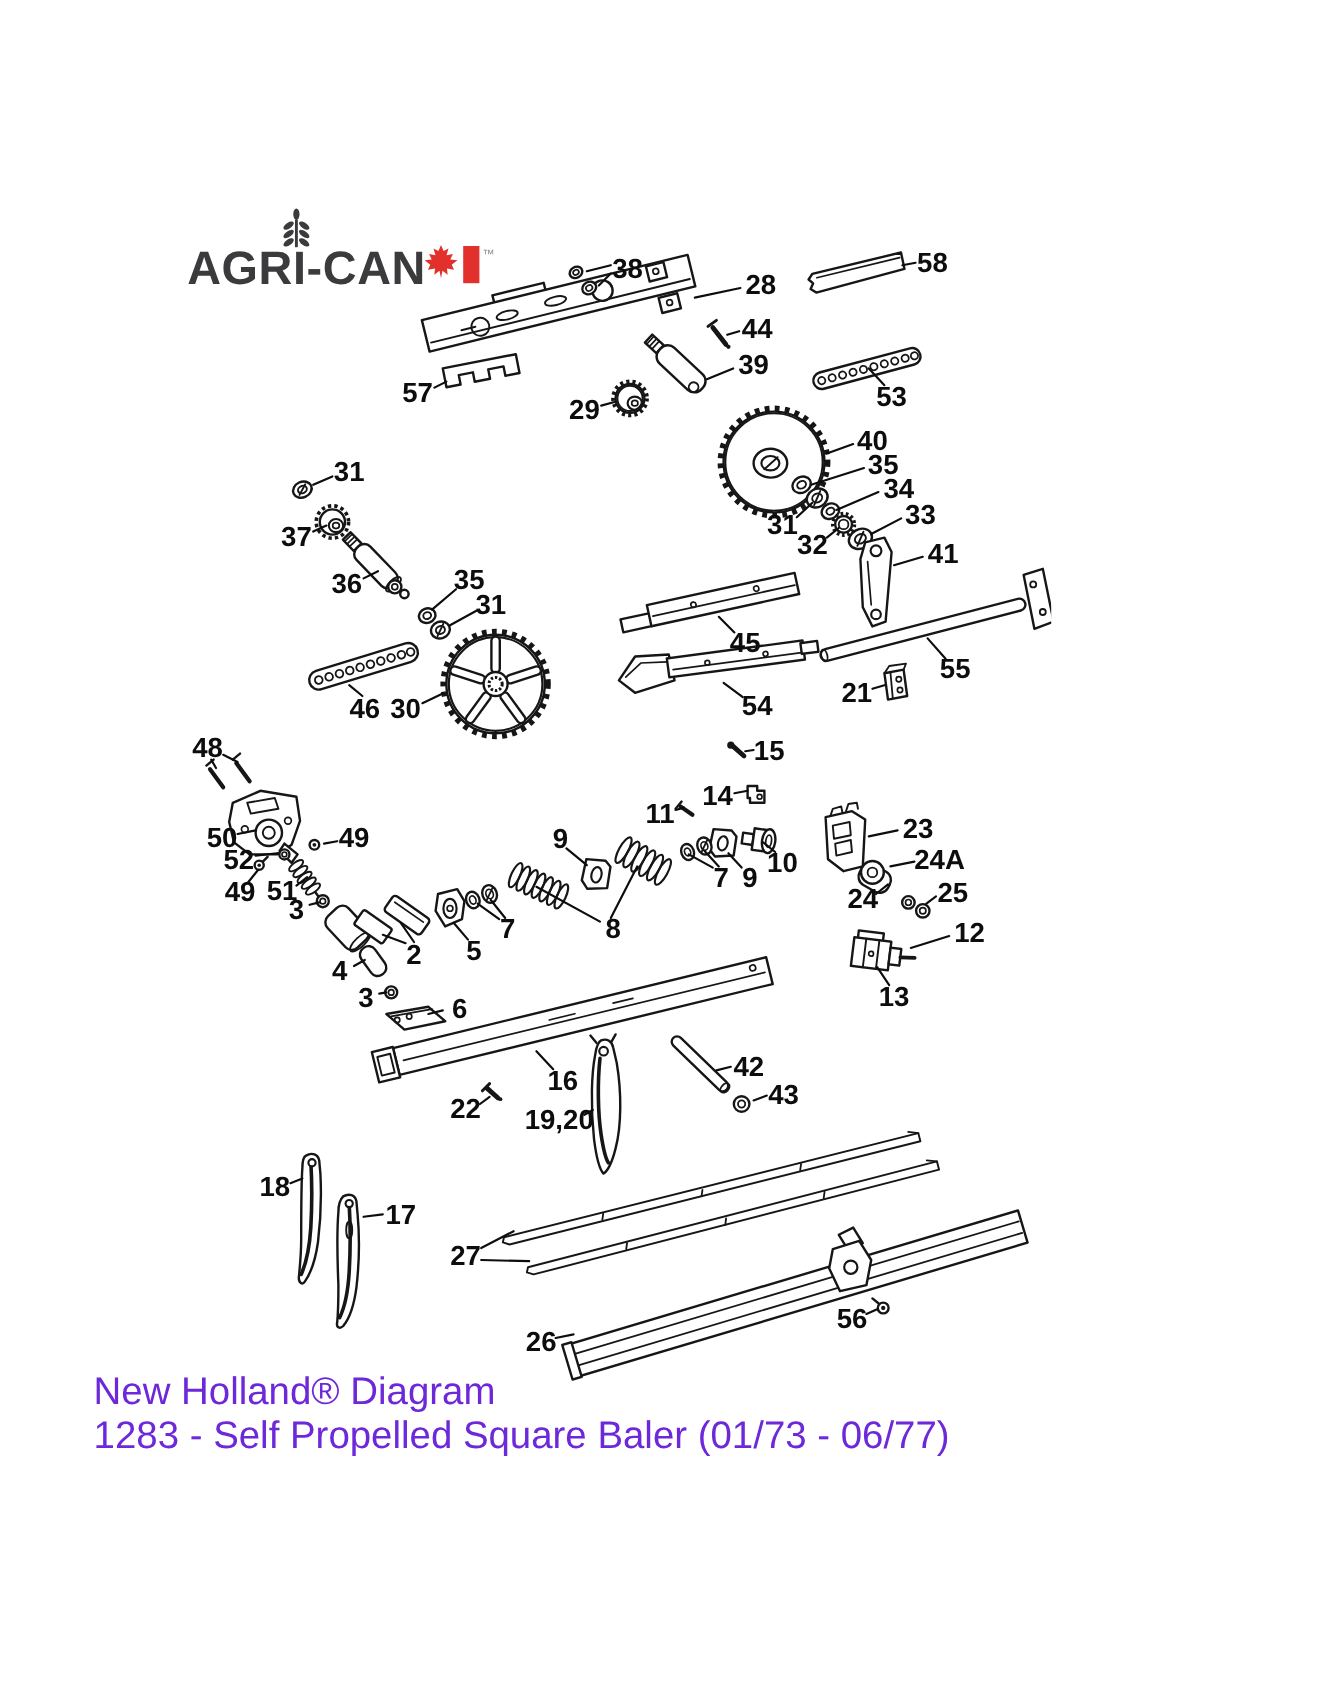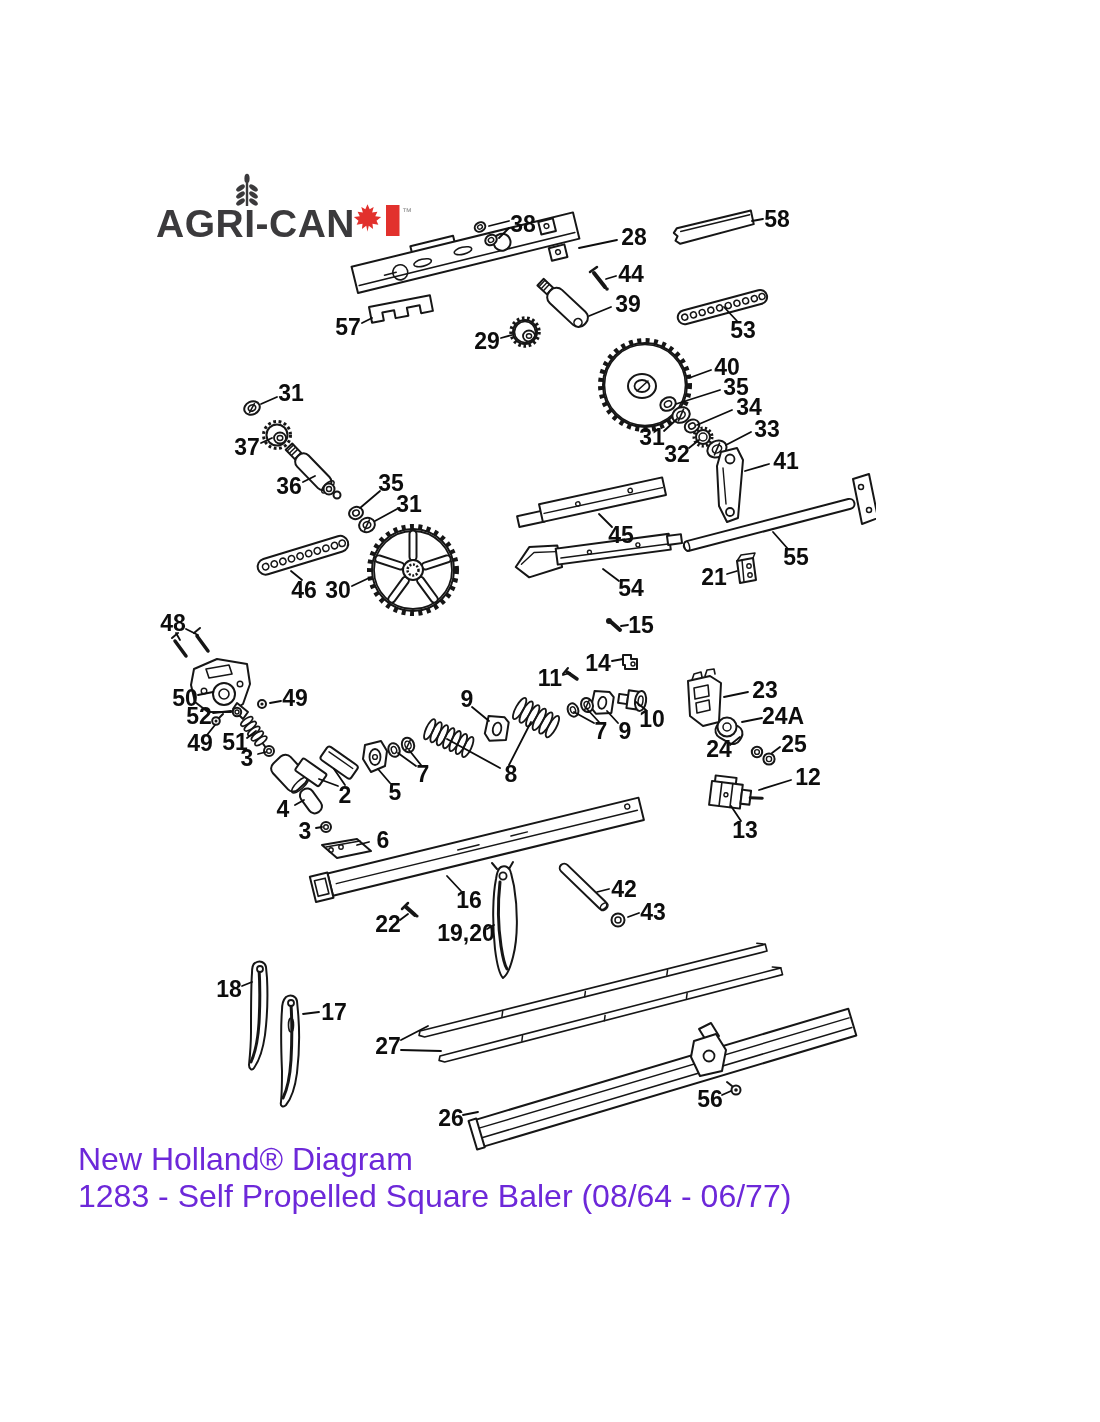--- a/index.html
+++ b/index.html
@@ -661,15 +661,15 @@
         <text x="388" y="1054" class="part-num">27</text>
         <line x1="463" y1="1115" x2="478" y2="1112" class="leader"></line>
         <text x="451" y="1126" class="part-num">26</text>
         <line x1="722" y1="1095" x2="731" y2="1091" class="leader"></line>
         <text x="710" y="1107" class="part-num">56</text>
       </g>
 </svg>
 
 <div class="caption">
   <div>New Holland® Diagram</div>
-  <div>1283 - Self Propelled Square Baler (08/64 - 06/77)</div>
+  <div>1283 - Self Propelled Square Baler (01/73 - 06/77)</div>
 </div>
 </div>
 
 </body></html>

